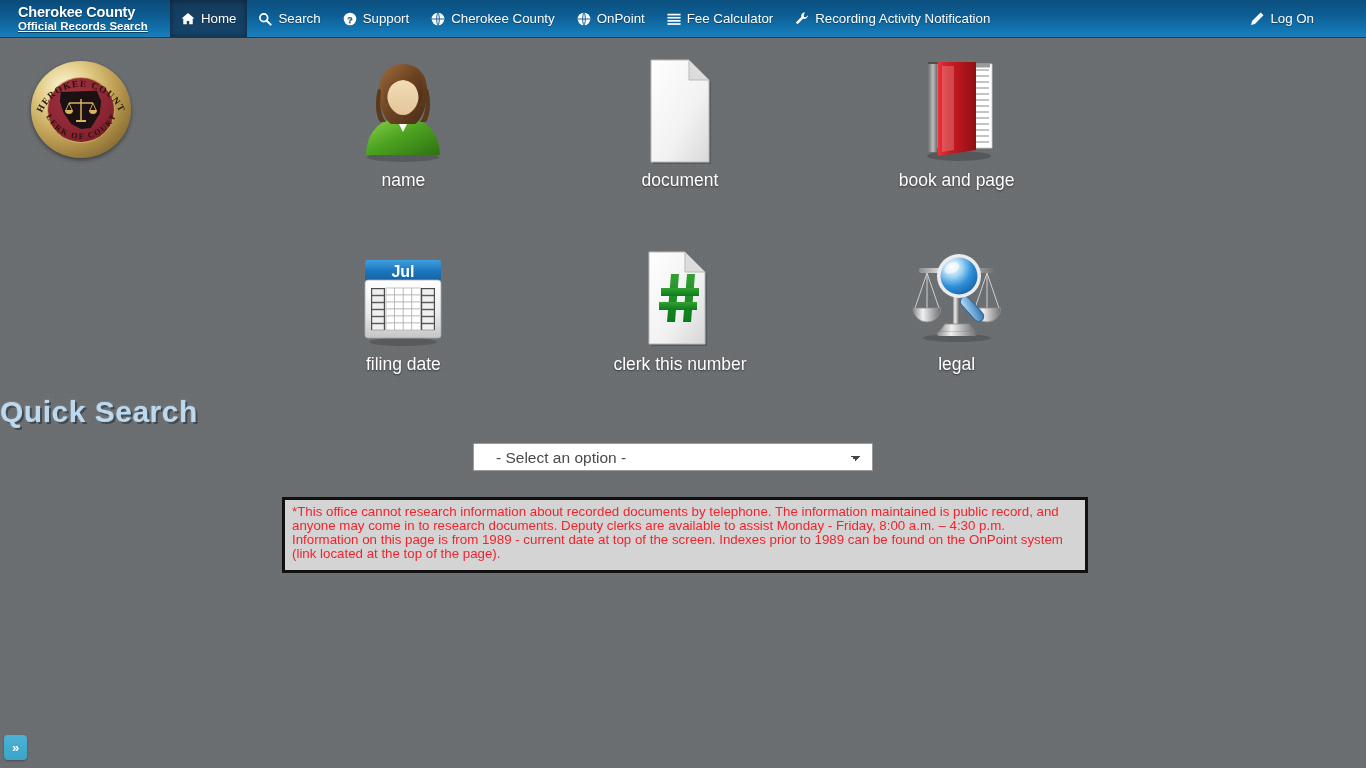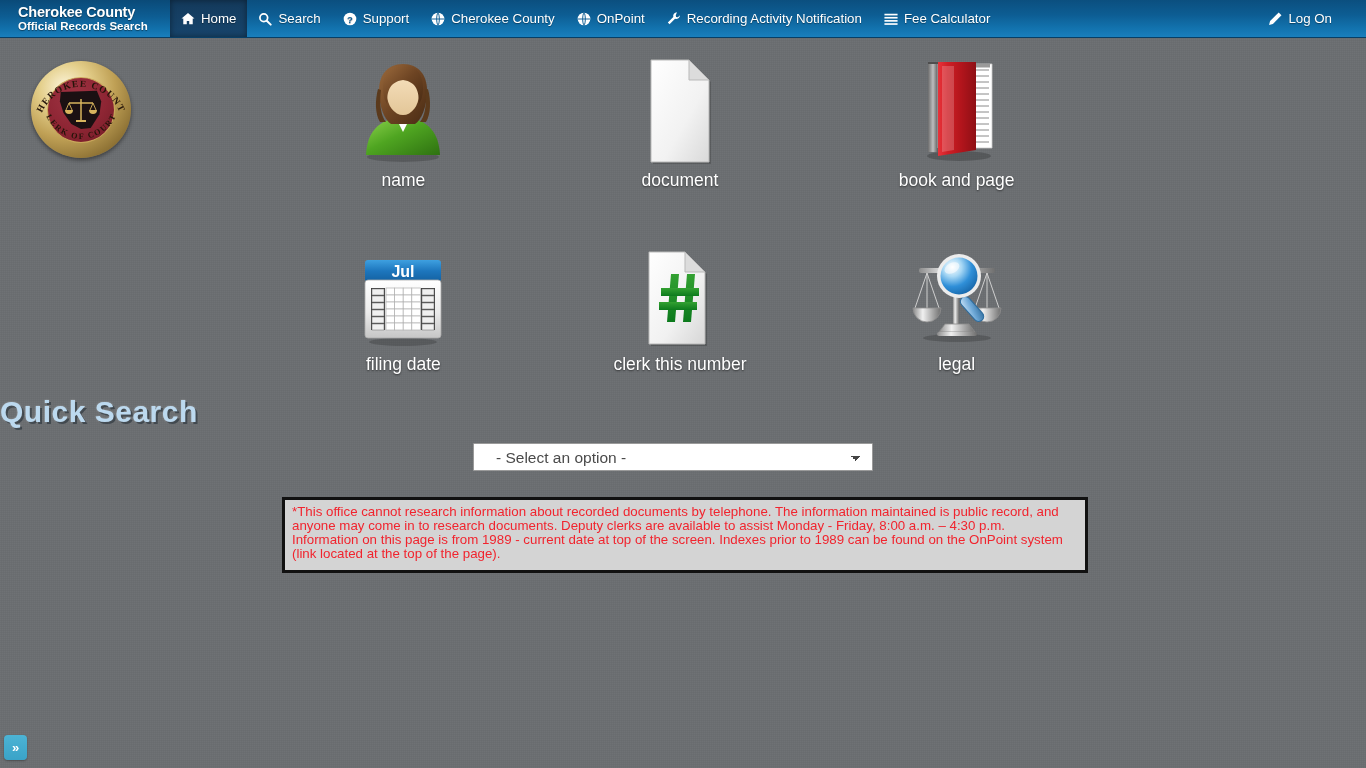--- a/index.html
+++ b/index.html
@@ -35,20 +35,21 @@
     cursor: pointer;
   }
   .brand-title {
     font-size: 14.5px; font-weight: bold; line-height: 15px;
     letter-spacing: -0.2px;
     text-shadow: 0 1px 1px rgba(0,0,0,0.45);
   }
   .brand-sub {
     font-size: 11.5px; font-weight: bold; line-height: 13px;
     text-shadow: 0 1px 1px rgba(0,0,0,0.45);
+    text-decoration: underline;
   }
   .navitems { display: flex; align-items: stretch; flex: 1; }
   .navitem {
     display: flex; align-items: center;
     padding: 0 11px;
     color: #ffffff;
     font-size: 13.3px;
     white-space: nowrap;
     cursor: pointer;
     text-shadow: 0 1px 1px rgba(0,0,0,0.4);
@@ -57,21 +58,21 @@
     background: linear-gradient(to bottom, #143a5c 0%, #17456c 100%);
     box-shadow: inset 0 0 6px rgba(0,0,0,0.45);
   }
   .navitem .ico {
     display: inline-flex; align-items: center; justify-content: center;
     margin-right: 6px;
     width: 14px; height: 14px;
   }
   .navitem .ico svg { display: block; }
   .navspacer { flex: 1; }
-  .navitem.right { padding-right: 34px; }
+  .navitem.right { padding-right: 52px; }
 
   
   .seal-wrap {
     position: absolute; left: 31px; top: 61px;
     width: 105px; height: 98px;
     cursor: pointer;
   }
   .seal {
     width: 100px; height: 97px;
     border-radius: 50%;
@@ -248,37 +249,37 @@
             <path d="M8 0.8c-2 2-2 12.4 0 14.4" fill="none" stroke="#0d5d93" stroke-width="1.1"></path>
             <path d="M1.2 8h13.6" stroke="#0d5d93" stroke-width="1.1"></path>
             <path d="M8 0.8c2 2 2 12.4 0 14.4" fill="none" stroke="#0d5d93" stroke-width="1.1"></path>
           </svg>
       </span>
       <span>OnPoint</span>
     </div>
 
     <div class="navitem">
       <span class="ico">
-        <svg width="15" height="15" viewBox="0 0 16 16">
-            <path fill="#fff" d="M11.4 0.8a4.4 4.4 0 0 0-4.2 5.6L0.9 12.7l2.0 2.0 6.3-6.3a4.4 4.4 0 0 0 5.6-4.2l-2.4 2.4-2.0-0.4-0.4-2.0z"></path>
-          </svg>
-      </span>
-      <span>Recording Activity Notification</span>
-    </div>
-
-    <div class="navitem">
-      <span class="ico">
         <svg width="14" height="14" viewBox="0 0 16 16">
             <rect x="0.5" y="2" width="15" height="1.9" fill="#fff"></rect>
             <rect x="0.5" y="5.6" width="15" height="1.9" fill="#fff"></rect>
             <rect x="0.5" y="9.2" width="15" height="1.9" fill="#fff"></rect>
             <rect x="0.5" y="12.8" width="15" height="1.9" fill="#fff"></rect>
           </svg>
       </span>
       <span>Fee Calculator</span>
+    </div>
+
+    <div class="navitem">
+      <span class="ico">
+        <svg width="15" height="15" viewBox="0 0 16 16">
+            <path fill="#fff" d="M11.4 0.8a4.4 4.4 0 0 0-4.2 5.6L0.9 12.7l2.0 2.0 6.3-6.3a4.4 4.4 0 0 0 5.6-4.2l-2.4 2.4-2.0-0.4-0.4-2.0z"></path>
+          </svg>
+      </span>
+      <span>Recording Activity Notification</span>
     </div>
 
     <div class="navspacer"></div>
 
     <div class="navitem right">
       <span class="ico">
         <svg width="14" height="14" viewBox="0 0 16 16">
             <path fill="#fff" d="M12.2 0.6 15.4 3.8 5.6 13.6 1.2 14.8 2.4 10.4z"></path>
           </svg>
       </span>

